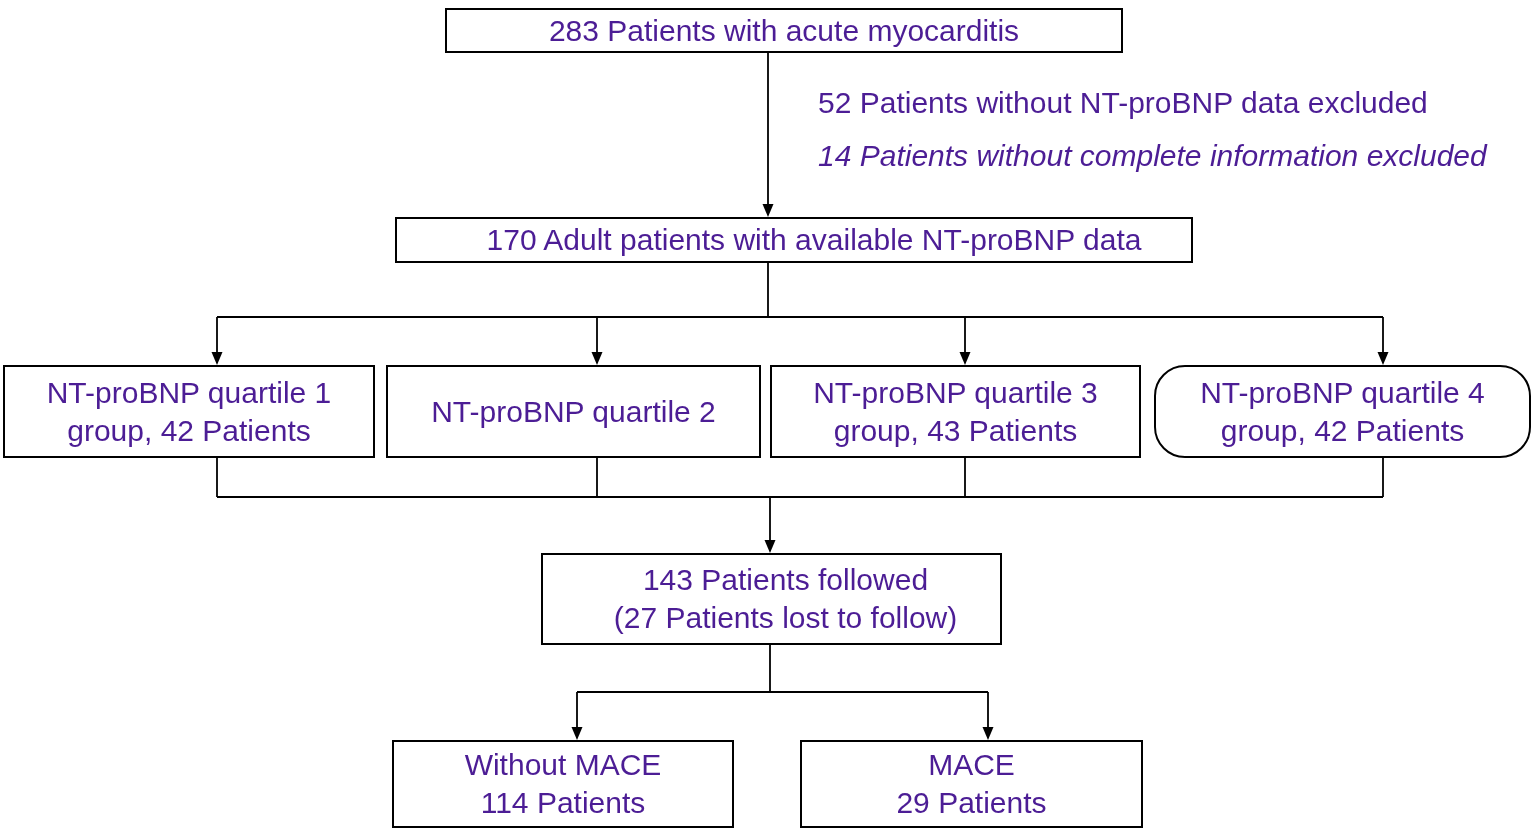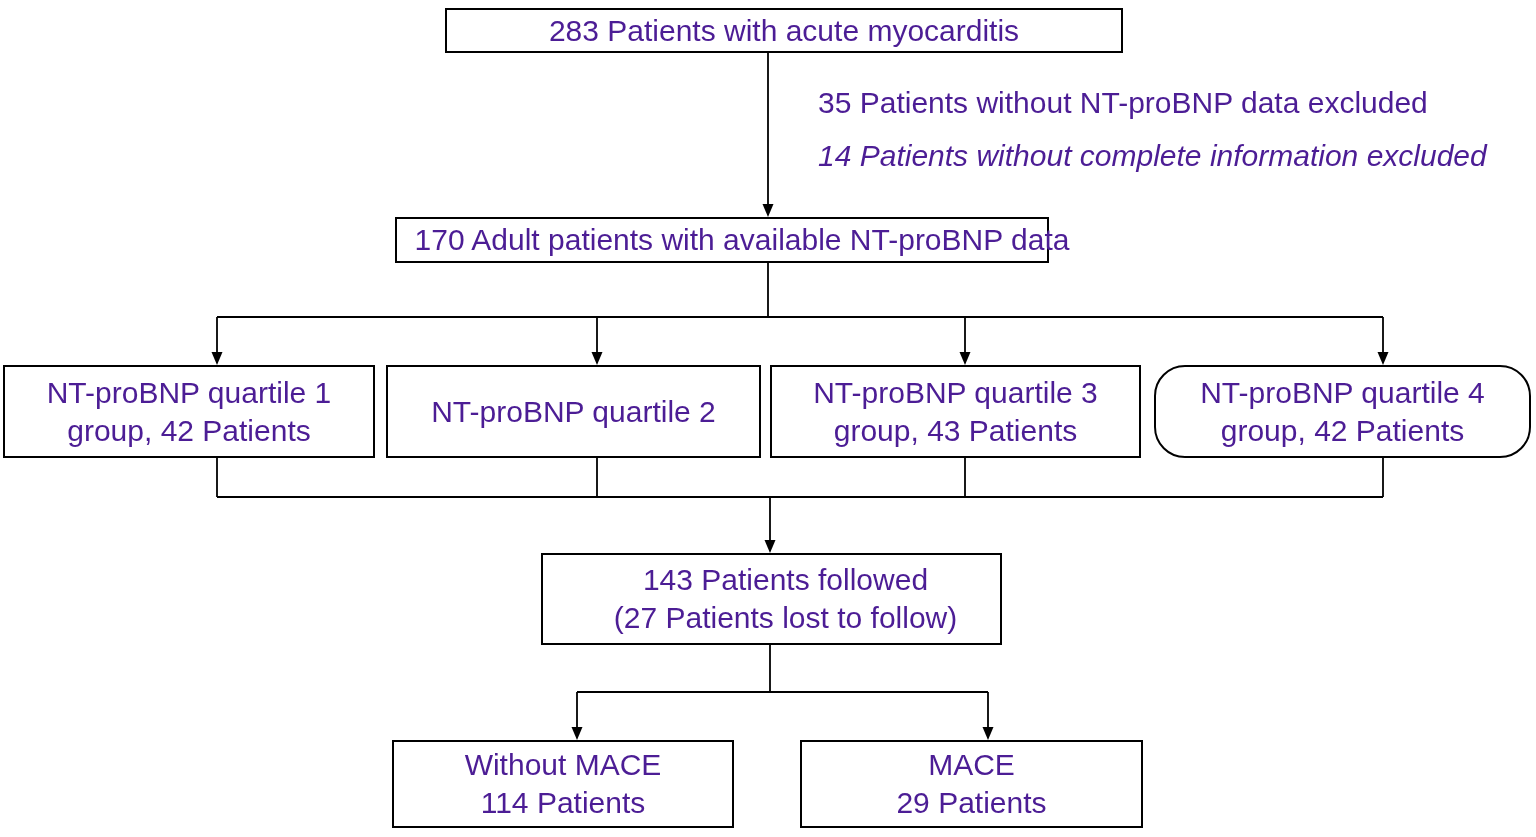--- a/index.html
+++ b/index.html
@@ -93,24 +93,24 @@
     <path d="M577 692 V728"></path>
     <polygon points="571.5,727 582.5,727 577,740"></polygon>
     <path d="M988 692 V728"></path>
     <polygon points="982.5,727 993.5,727 988,740"></polygon>
   </svg>
 
   <div class="fc-box" style="left:445px; top:8px; width:678px; height:45px;">
     <span>283 Patients with acute myocarditis</span>
   </div>
 
-  <div class="excl-line" style="left:818px; top:86px;">35 Patients without NT-proBNP data excluded</div>
+  <div class="excl-line" style="left:818px; top:86px;">52 Patients without NT-proBNP data excluded</div>
   <div class="excl-line" style="left:818px; top:139px;font-style:italic;">14 Patients without complete information excluded</div>
 
-  <div class="fc-box" style="left:395px; top:217px; width:654px; height:46px;padding-left:40px;">
+  <div class="fc-box" style="left:395px; top:217px; width:798px; height:46px;padding-left:40px;">
     <span>170 Adult patients with available NT-proBNP data</span>
   </div>
 
   <div class="fc-box" style="left:3px; top:365px; width:372px; height:93px;">
     <span>NT-proBNP quartile 1</span>
     <span>group, 42 Patients</span>
   </div>
 
   <div class="fc-box" style="left:386px; top:365px; width:375px; height:93px;">
     <span>NT-proBNP quartile 2</span>

